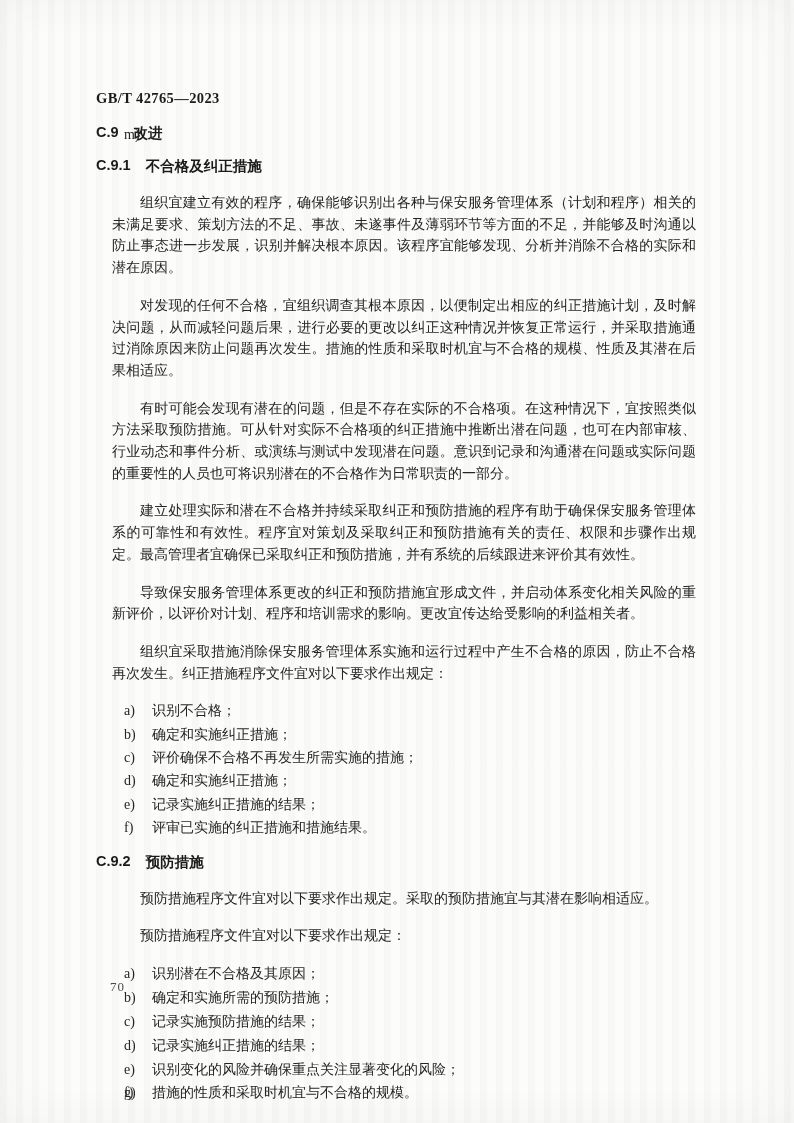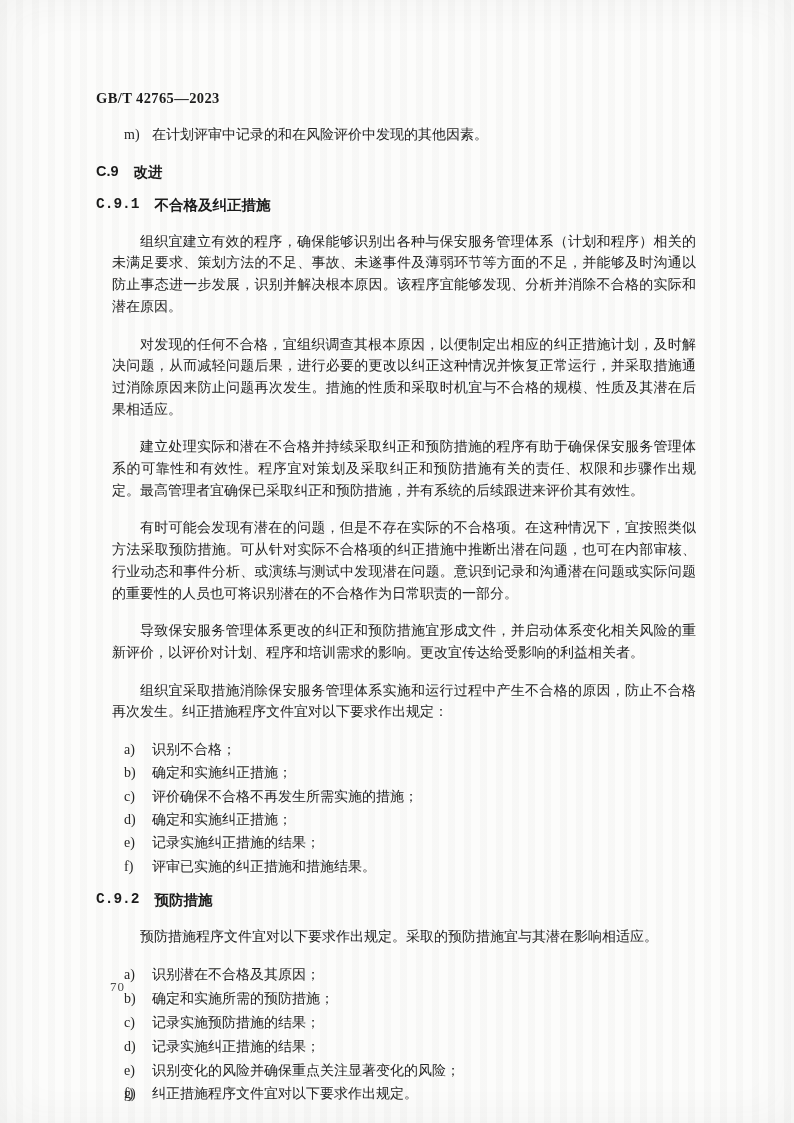--- a/index.html
+++ b/index.html
@@ -45,21 +45,21 @@
   .intro-item { margin-top: 17px; }
   .heading {
     font-family: "Liberation Sans", "DejaVu Sans", sans-serif;
     font-weight: bold;
     font-size: 14.5px;
     color: #1b1b1b;
     display: flex;
   }
   .heading .h-num { margin-right: 15px; white-space: nowrap; }
   .h-section    { margin-top: 17px; }
-  .h-subsection { margin-top: 14px; font-family: Liberation Mono, monospace; }
+  .h-subsection { margin-top: 14px; }
   p.body-para {
     margin: 16px;
     font-size: 14px;
     line-height: 21.7px;
     text-indent: 2em;
     text-align: justify;
     color: #242424;
   }
   .first-para { margin-top: 9px; }
   .letter-list { margin-top: 1px; }
@@ -76,37 +76,36 @@
 </head>
 <body>
 
 <div class="page">
   <div class="content">
 
     <div class="doc-code">GB/T 42765—2023</div>
 
     <div class="list-item intro-item">
       <span class="li-label">m)</span>
-      <span>在计划评审中记录的和在风险评价中发现的其他因素。</span>
     </div>
 
     <div class="heading h-section">
       <span class="h-num">C.9</span>
       <span>改进</span>
     </div>
 
     <div class="heading h-subsection">
       <span class="h-num">C.9.1</span>
       <span>不合格及纠正措施</span>
     </div>
 
     <p class="body-para first-para">组织宜建立有效的程序，确保能够识别出各种与保安服务管理体系（计划和程序）相关的未满足要求、策划方法的不足、事故、未遂事件及薄弱环节等方面的不足，并能够及时沟通以防止事态进一步发展，识别并解决根本原因。该程序宜能够发现、分析并消除不合格的实际和潜在原因。</p>
     <p class="body-para">对发现的任何不合格，宜组织调查其根本原因，以便制定出相应的纠正措施计划，及时解决问题，从而减轻问题后果，进行必要的更改以纠正这种情况并恢复正常运行，并采取措施通过消除原因来防止问题再次发生。措施的性质和采取时机宜与不合格的规模、性质及其潜在后果相适应。</p>
+    <p class="body-para">有时可能会发现有潜在的问题，但是不存在实际的不合格项。在这种情况下，宜按照类似方法采取预防措施。可从针对实际不合格项的纠正措施中推断出潜在问题，也可在内部审核、行业动态和事件分析、或演练与测试中发现潜在问题。意识到记录和沟通潜在问题或实际问题的重要性的人员也可将识别潜在的不合格作为日常职责的一部分。</p>
     <p class="body-para">建立处理实际和潜在不合格并持续采取纠正和预防措施的程序有助于确保保安服务管理体系的可靠性和有效性。程序宜对策划及采取纠正和预防措施有关的责任、权限和步骤作出规定。最高管理者宜确保已采取纠正和预防措施，并有系统的后续跟进来评价其有效性。</p>
-    <p class="body-para">有时可能会发现有潜在的问题，但是不存在实际的不合格项。在这种情况下，宜按照类似方法采取预防措施。可从针对实际不合格项的纠正措施中推断出潜在问题，也可在内部审核、行业动态和事件分析、或演练与测试中发现潜在问题。意识到记录和沟通潜在问题或实际问题的重要性的人员也可将识别潜在的不合格作为日常职责的一部分。</p>
     <p class="body-para">导致保安服务管理体系更改的纠正和预防措施宜形成文件，并启动体系变化相关风险的重新评价，以评价对计划、程序和培训需求的影响。更改宜传达给受影响的利益相关者。</p>
     <p class="body-para">组织宜采取措施消除保安服务管理体系实施和运行过程中产生不合格的原因，防止不合格再次发生。纠正措施程序文件宜对以下要求作出规定：</p>
 
     <div class="letter-list">
       <div class="list-item">
         <span class="li-label">a)</span>
         <span>识别不合格；</span>
       </div>
       <div class="list-item">
         <span class="li-label">b)</span>
@@ -129,20 +128,21 @@
         <span>评审已实施的纠正措施和措施结果。</span>
       </div>
     </div>
 
     <div class="heading h-subsection" style="">
       <span class="h-num">C.9.2</span>
       <span>预防措施</span>
     </div>
 
     <p class="body-para first-para">预防措施程序文件宜对以下要求作出规定。采取的预防措施宜与其潜在影响相适应。</p>
+    <p class="body-para">预防措施程序文件宜对以下要求作出规定：</p>
 
     <div class="letter-list letter-list-2">
       <div class="list-item">
         <span class="li-label">a)</span>
         <span>识别潜在不合格及其原因；</span>
       </div>
       <div class="list-item">
         <span class="li-label">b)</span>
         <span>确定和实施所需的预防措施；</span>
       </div>
@@ -156,20 +156,20 @@
       </div>
       <div class="list-item">
         <span class="li-label">e)</span>
         <span>识别变化的风险并确保重点关注显著变化的风险；</span>
       </div>
       <div class="list-item">
         <span class="li-label">f)</span>
       </div>
       <div class="list-item">
         <span class="li-label">g)</span>
-        <span>纠正措施程序文件宜对以下要求作出规定。</span>
+        <span>措施的性质和采取时机宜与不合格的规模。</span>
       </div>
     </div>
 
   </div>
 
   <div class="page-number">70</div>
 </div>
 
 </body></html>

